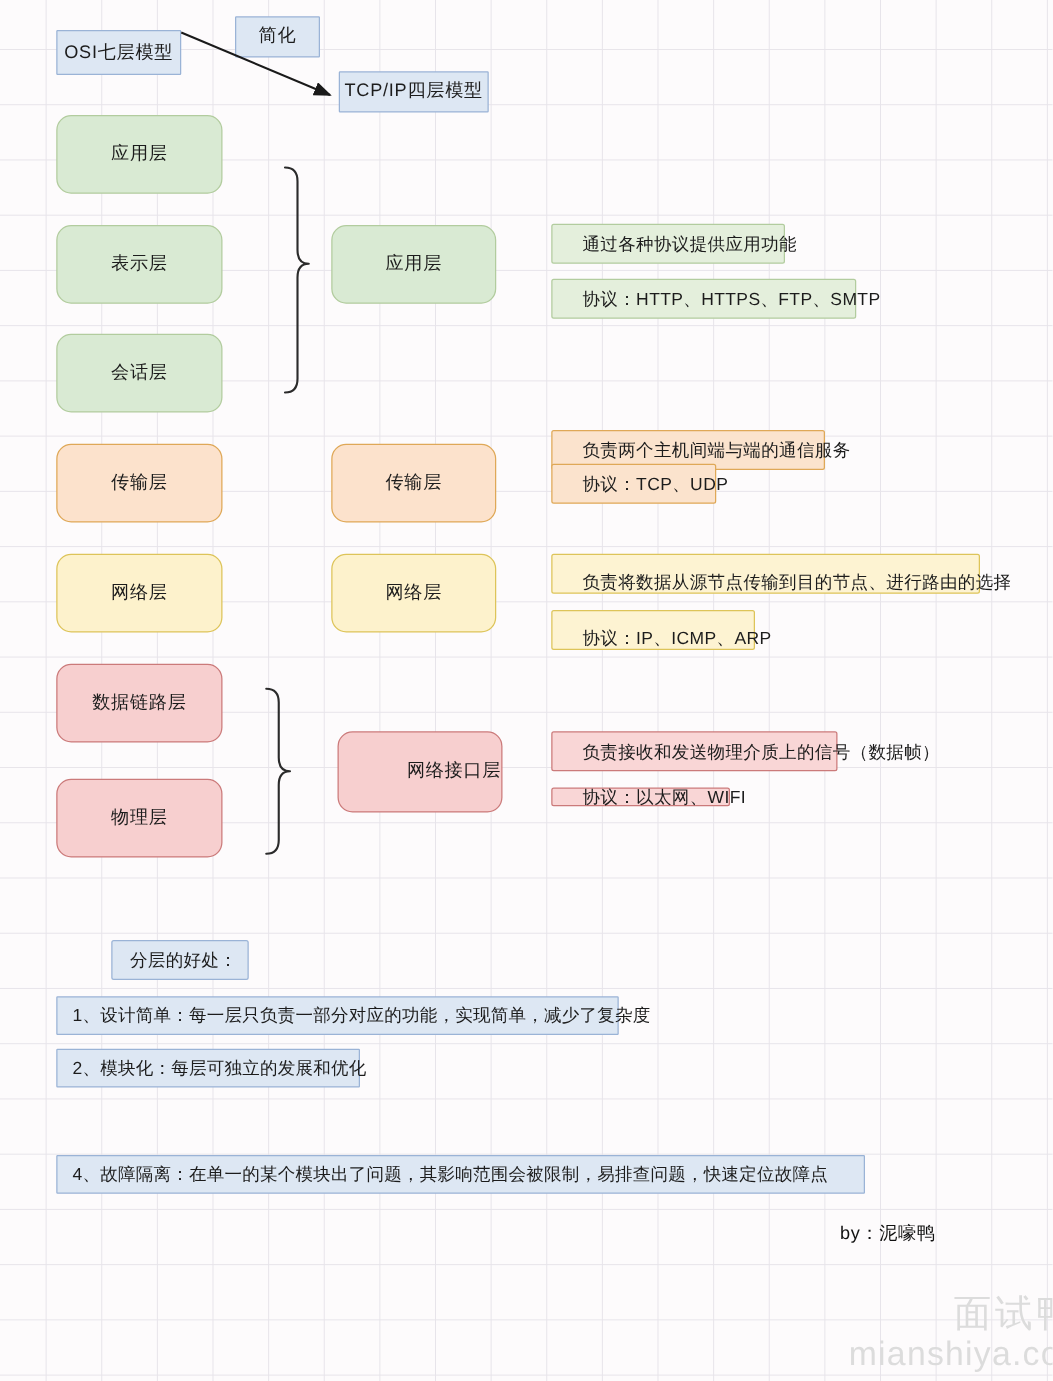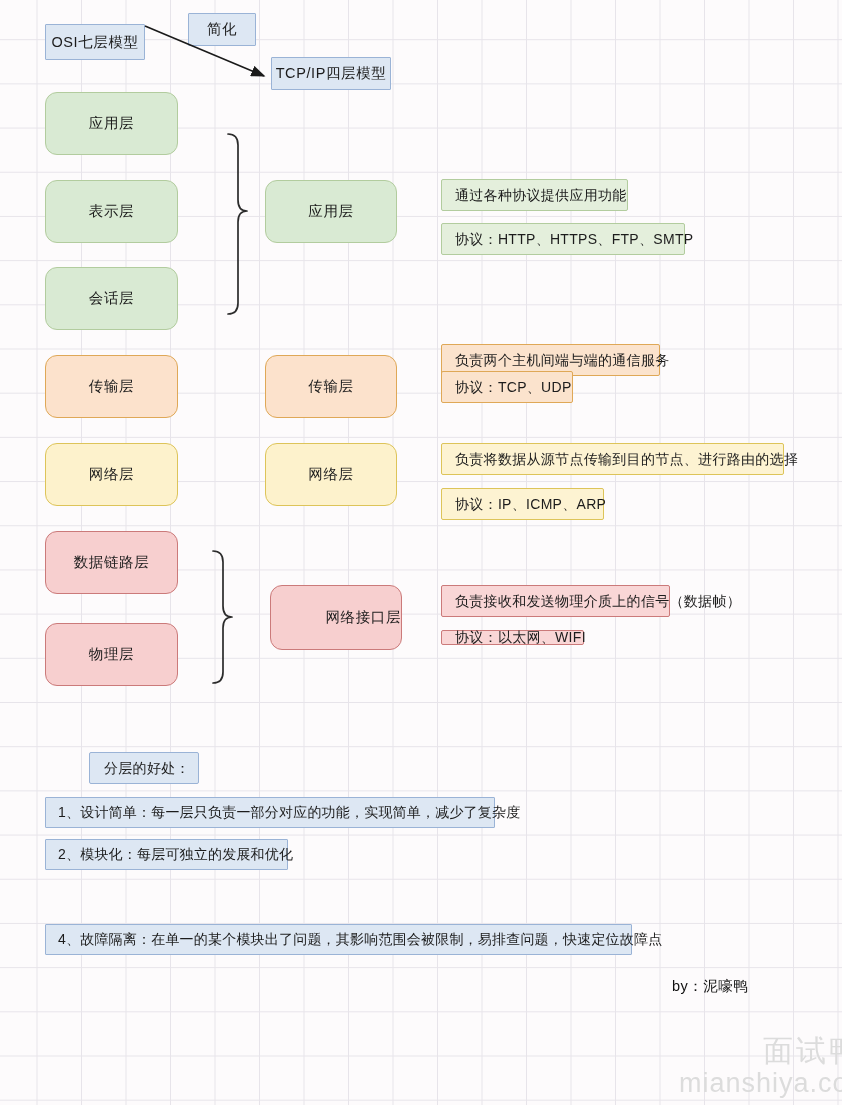--- a/index.html
+++ b/index.html
@@ -57,27 +57,27 @@
   .layer.peach  { background: #fce2cc; border-color: #dfa857; }
   .layer.yellow { background: #fdf2cc; border-color: #ddc459; }
   .layer.pink   { background: #f7cfcf; border-color: #cb7a7a; }
 
   
   .desc {
     border-radius: 2px;
     border-width: 1.4px;
     border-style: solid;
     justify-content: flex-start;
-    padding-left: 13px;
+    padding-left: 24px;
     font-size: 14px;
     letter-spacing: 0.3px;
   }
   .desc.green  { background: #e4efdc; border-color: #b2cc9e; }
   .desc.peach  { background: #fbe3cd; border-color: #dfa857; }
-  .desc.yellow { background: #fdf3d2; border-color: #ddc459; }
+  .desc.yellow { background: #fdf3d2; border-color: #ddc459; align-items: flex-end; }
   .desc.pink   { background: #f9d6d6; border-color: #cb7a7a; }
   .desc.blue   { background: #dde7f3; border-color: #9ab3d6; margin-left: 44px; }
 
   .benefit {
     border-radius: 1px;
     border: 1.3px solid #9ab3d6;
     background: #dde7f3;
     justify-content: flex-start;
     padding-left: 12px;
     font-size: 14px;
@@ -198,21 +198,21 @@
   <div class="node desc blue" style="left:45px; top:752px; width:110px; height:32px; padding-left:14px;">
     <span>分层的好处：</span>
   </div>
 
   <div class="node benefit" style="left:45px; top:797px; width:450px; height:31px;">
     <span>1、设计简单：每一层只负责一部分对应的功能，实现简单，减少了复杂度</span>
   </div>
   <div class="node benefit" style="left:45px; top:839px; width:243px; height:31px;">
     <span>2、模块化：每层可独立的发展和优化</span>
   </div>
-  <div class="node benefit" style="left:45px; top:924px; width:587px; height:31px;">
+  <div class="node benefit" style="left:45px; top:924px; width:647px; height:31px;">
     <span>4、故障隔离：在单一的某个模块出了问题，其影响范围会被限制，易排查问题，快速定位故障点</span>
   </div>
 
   <svg class="overlay" viewBox="0 0 842 1105" xmlns="http://www.w3.org/2000/svg">
     <defs>
       <marker id="arrowhead" markerWidth="9" markerHeight="7" refX="8" refY="3.5" orient="auto">
         <polygon points="0 0, 9 3.5, 0 7" fill="#1a1a1a"></polygon>
       </marker>
     </defs>
 

